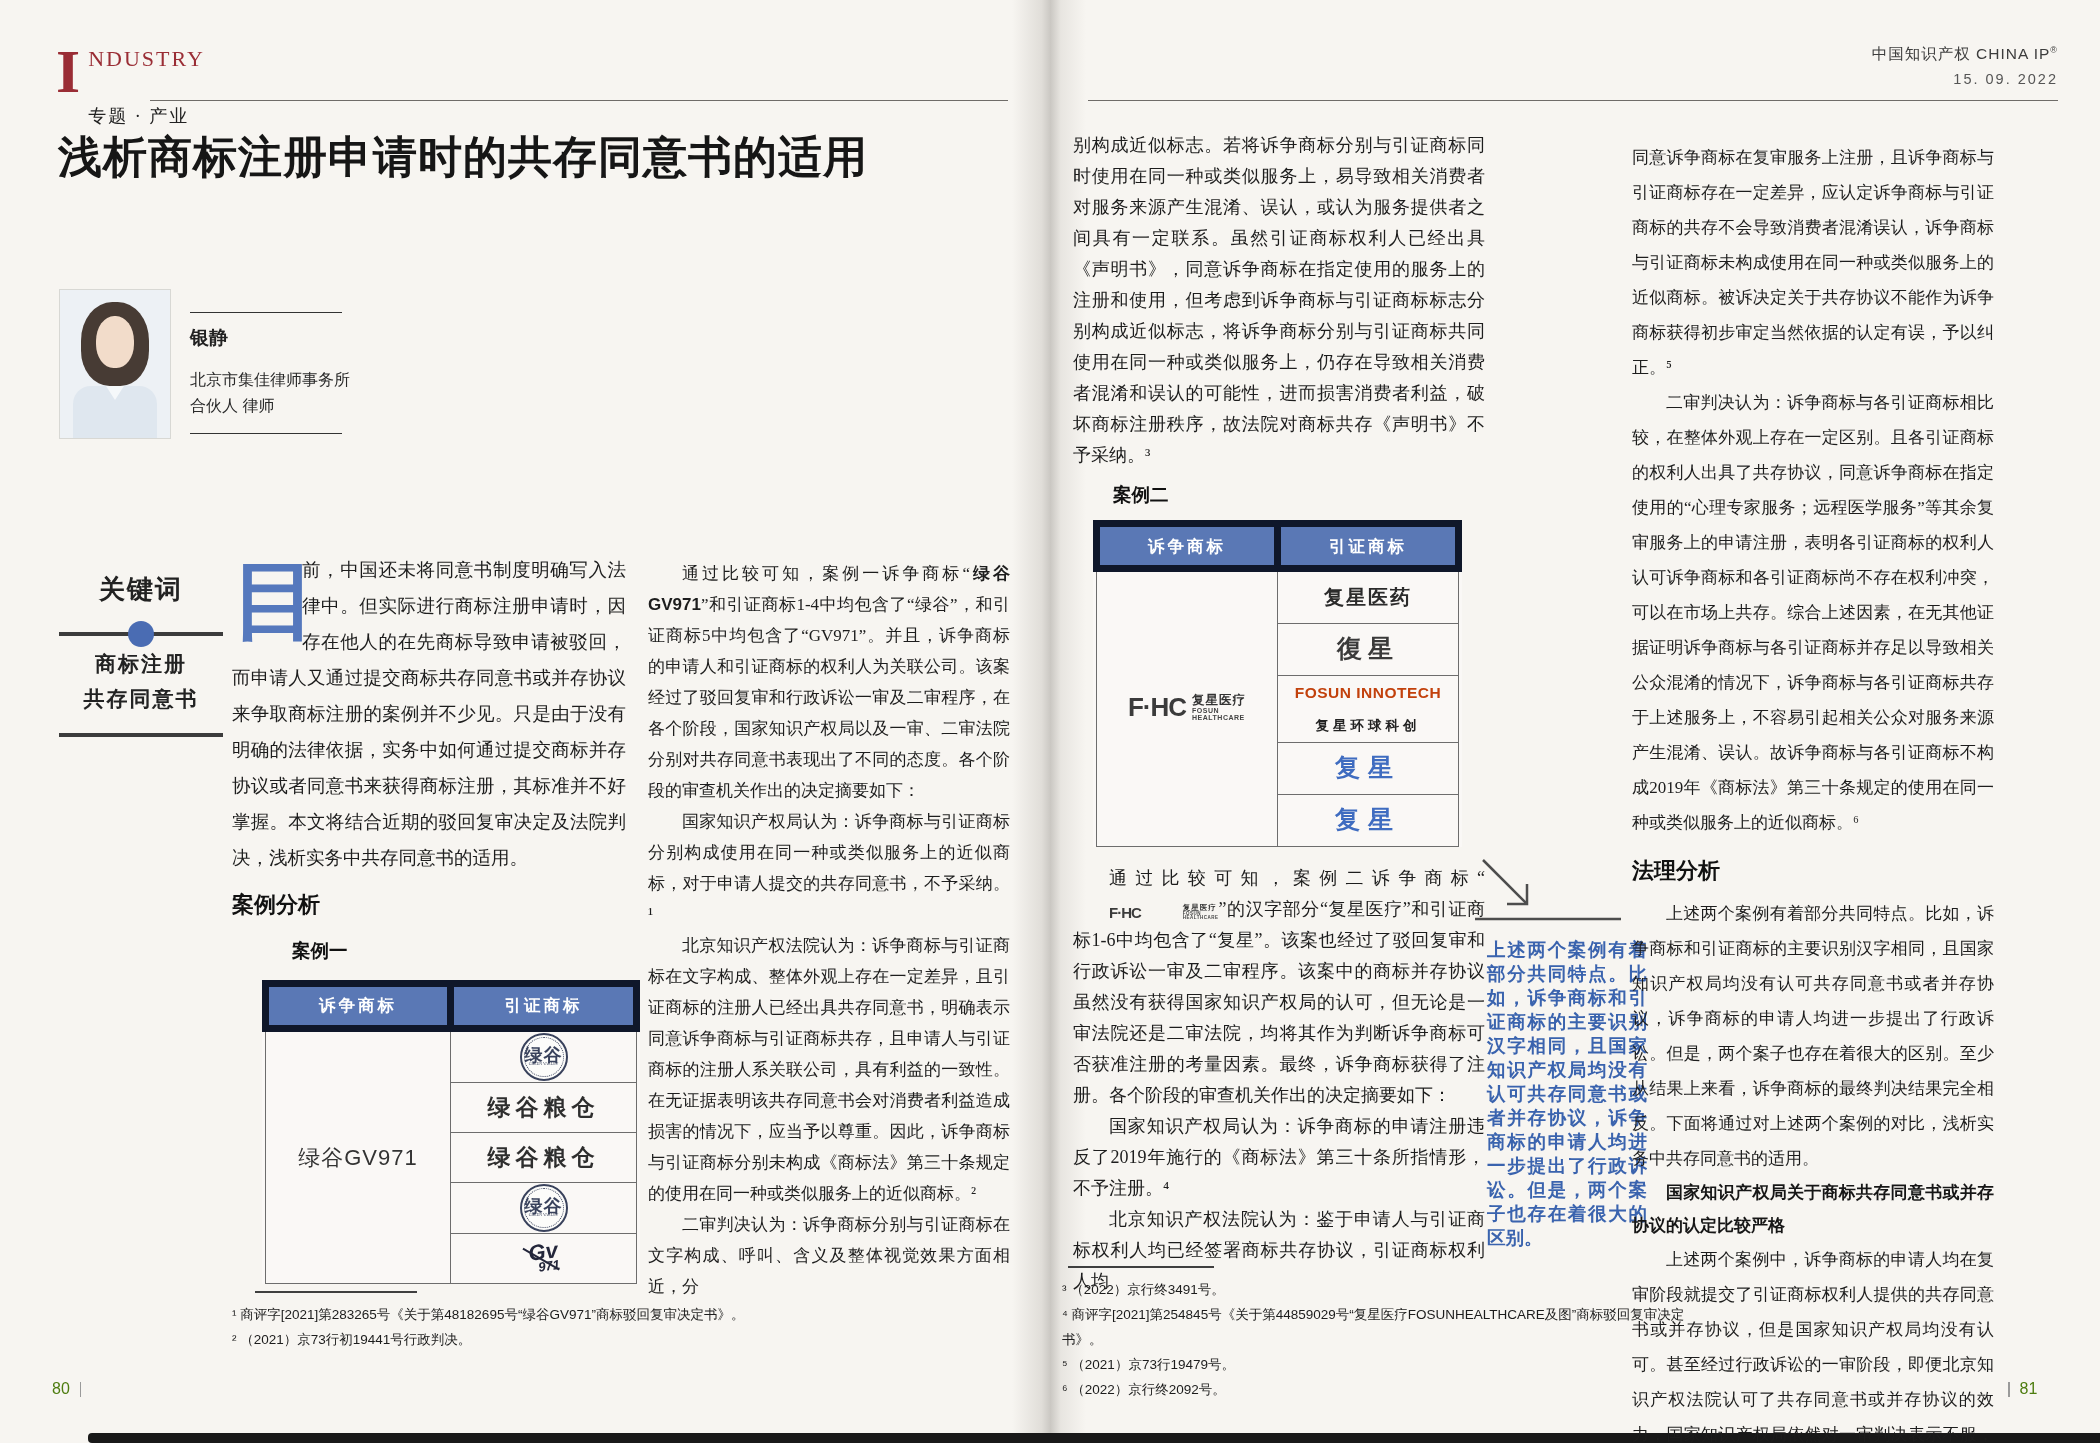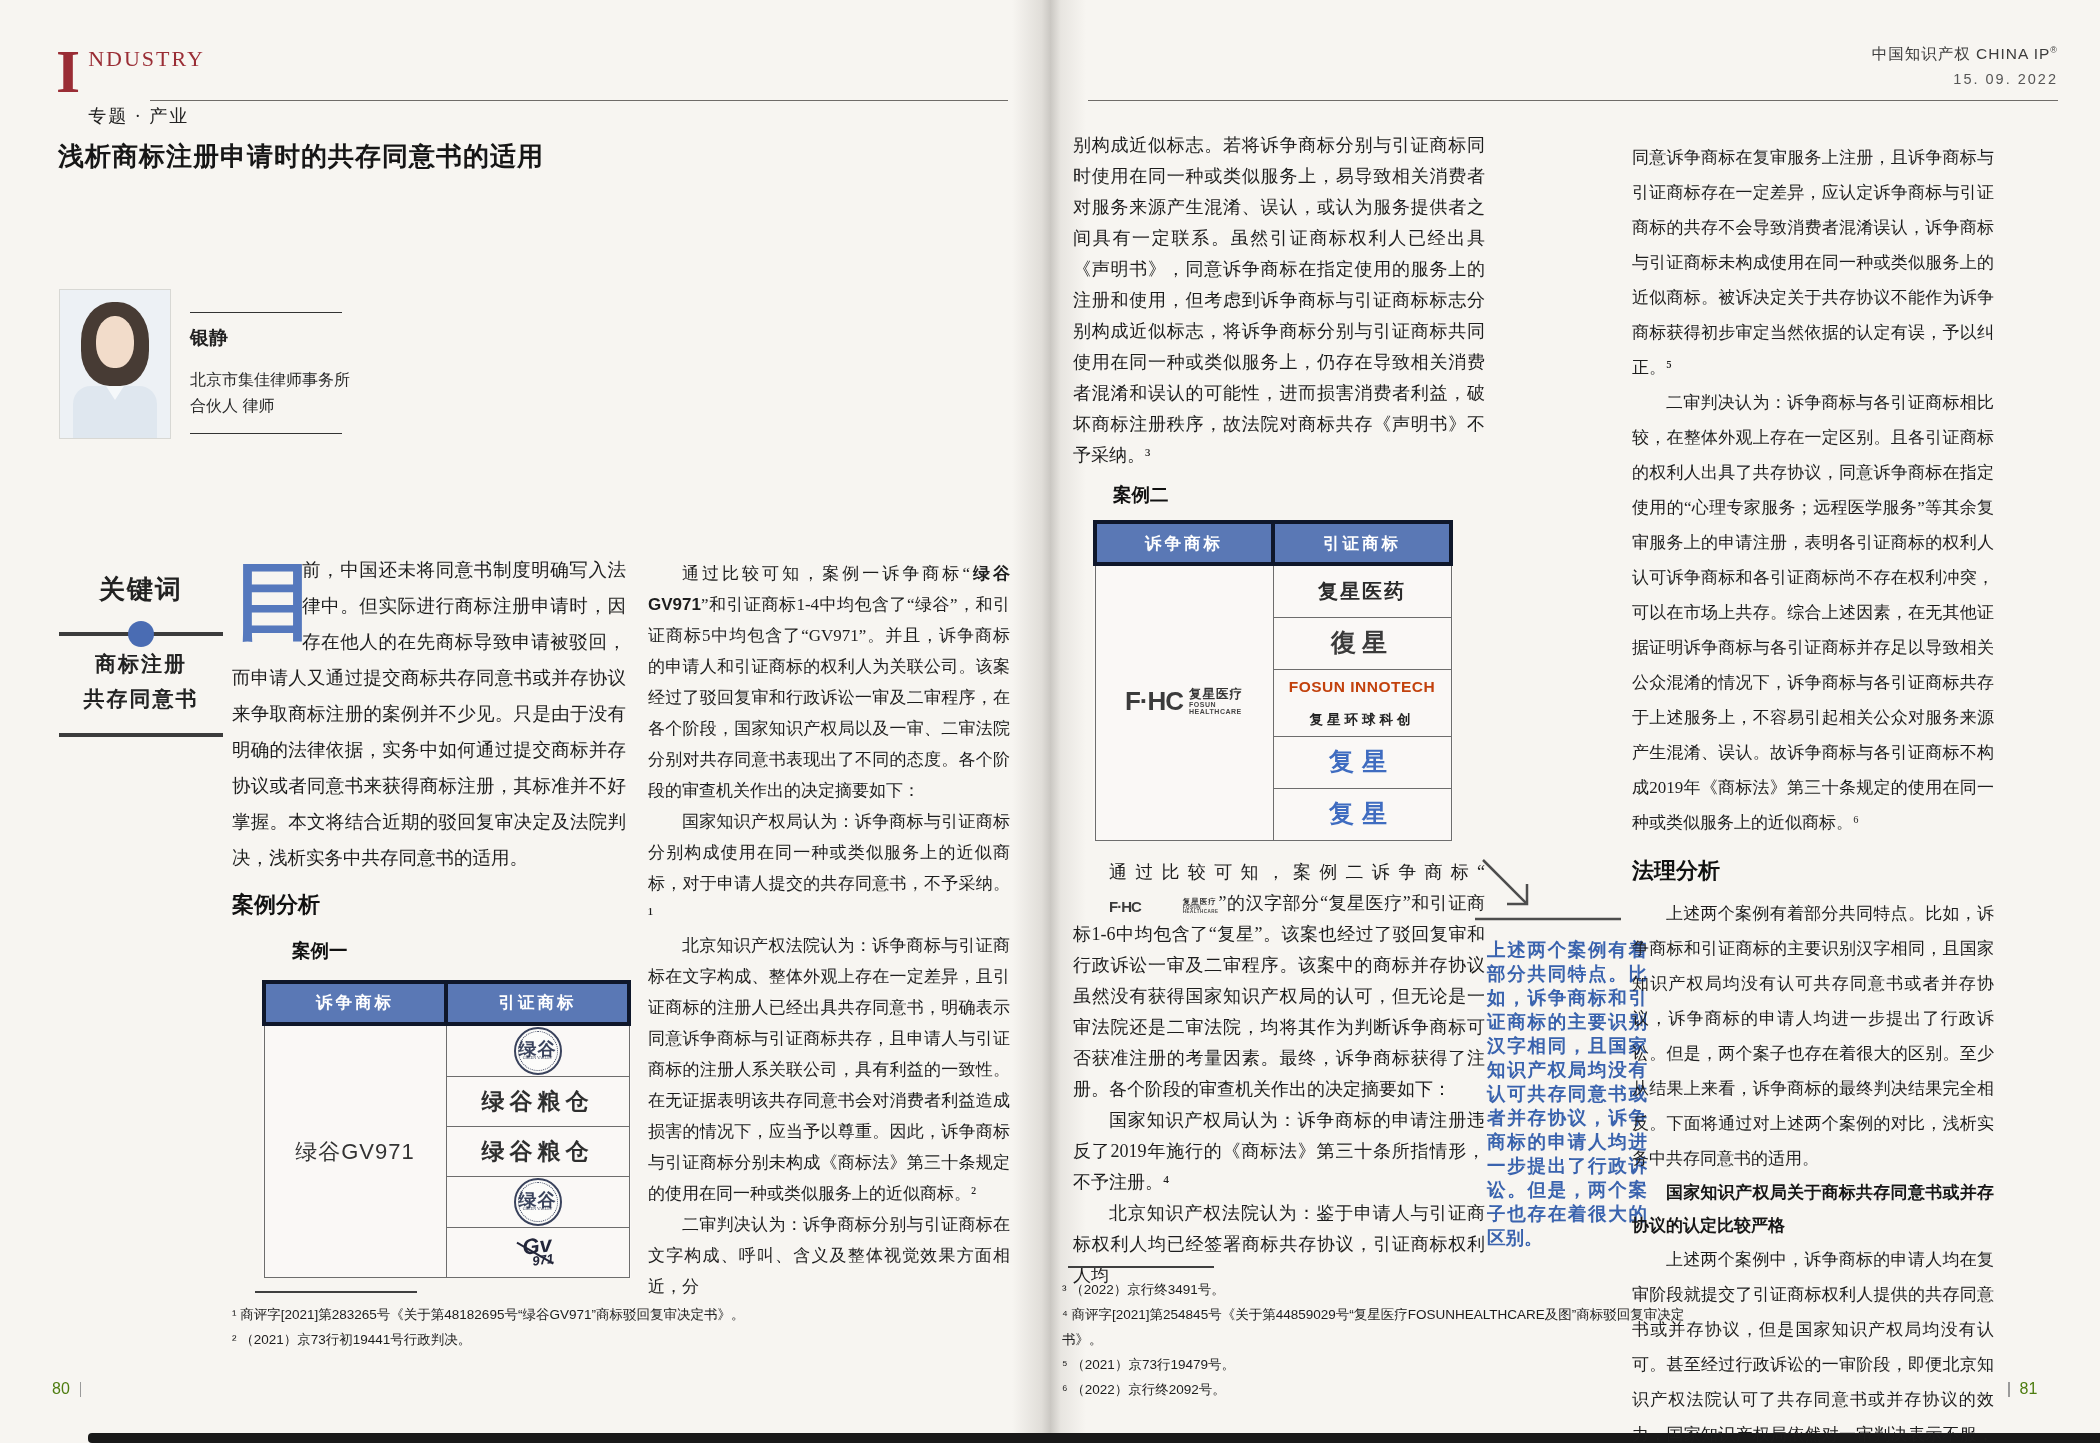--- a/index.html
+++ b/index.html
@@ -12,22 +12,22 @@
   
   .lp-header{position:absolute;left:56px;top:42px;display:flex;align-items:flex-start;}
   .big-i{font-family:"Liberation Serif",serif;font-size:62px;line-height:58px;font-weight:700;color:#9a2d35;}
   .hdr-stack{display:flex;flex-direction:column;margin-left:8px;margin-top:4px;gap:28px;}
   .hdr-en{font-family:"Liberation Serif",serif;font-size:22px;letter-spacing:2px;color:#9a2d35;}
   .hdr-cn{font-size:18px;color:#222;margin-top:4px;letter-spacing:2px;}
   .rule{position:absolute;height:1px;background:#6f6c68;}
   .rule-left{left:150px;top:100px;width:858px;}
   .rule-right{left:1088px;top:100px;width:970px;}
 
-  .lp-title{position:absolute;left:58px;top:139px;margin:0;width:960px;
-            font-family:"Liberation Sans",sans-serif;font-size:26px;font-weight:800;color:#161616;letter-spacing:1px;}
+  .lp-title{position:absolute;left:58px;top:128px;margin:0;width:960px;
+            font-family:"Liberation Sans",sans-serif;font-size:44px;font-weight:800;color:#161616;letter-spacing:1px;}
 
   
   .author-photo{position:absolute;left:60px;top:290px;width:110px;height:148px;background:#edf1f5;overflow:hidden;box-shadow:0 0 0 1px #d8d8d4;}
   .a-hair{position:absolute;left:21px;top:12px;width:68px;height:84px;background:#473b34;border-radius:46% 46% 42% 42%;}
   .a-face{position:absolute;left:36px;top:26px;width:38px;height:52px;background:#f2dcca;border-radius:48% 48% 46% 46%;}
   .a-body{position:absolute;left:13px;top:96px;width:84px;height:52px;background:#dfe7ef;border-radius:18px 18px 0 0;}
   .a-collar{position:absolute;left:46px;top:96px;width:18px;height:14px;background:#f5f8fa;clip-path:polygon(0 0,100% 0,50% 100%);}
   .author-info{position:absolute;left:190px;top:312px;width:170px;font-family:"Liberation Sans",sans-serif;}
   .a-line{border-top:1.5px solid #333;width:152px;}
   .a-name{font-size:19px;font-weight:700;color:#222;margin-top:12px;}
@@ -52,21 +52,21 @@
   .lp-col2{position:absolute;left:648px;top:558px;width:362px;font-size:17px;line-height:31px;}
   .lp-col2 .para{margin-bottom:0;}
   .tm-bold{font-family:"Liberation Sans",sans-serif;font-weight:700;}
 
   .h-case{position:absolute;font-family:"Liberation Sans",sans-serif;font-weight:800;color:#111;margin:0;}
   .h-analysis{left:232px;top:890px;font-size:22px;}
   .h-case1{left:292px;top:938px;font-size:18.5px;font-weight:700;}
 
   
   table.tm-table{border-collapse:collapse;background:rgba(255,255,255,.35);}
-  table.tm-table th{background:#5a78b5;color:#fff;font-family:"Liberation Sans",sans-serif;font-size:16.5px;font-weight:700;letter-spacing:3px;height:36px;border:4px solid #0f172a;text-align:center;}
+  table.tm-table th{background:#5a78b5;color:#fff;font-family:"Liberation Sans",sans-serif;font-size:16.5px;font-weight:700;letter-spacing:3px;height:36px;border:7px solid #0f172a;text-align:center;}
   table.tm-table td{border:1px solid #6d6d6d;text-align:center;vertical-align:middle;}
   .table1{position:absolute;left:262px;top:980px;}
   .table1 th:first-child,.table1 .left-cell{width:176px;}
   .table1 th:last-child{width:177px;}
   .table1 td{height:47px;}
   .applicant-mark{font-size:22px;color:#333;letter-spacing:1px;font-family:"Liberation Sans",sans-serif;}
   .cited-cn{font-weight:800;font-size:23px;color:#2e2e2e;letter-spacing:5px;font-family:"Liberation Serif",serif;}
 
   .gv-badge{display:inline-flex;flex-direction:column;justify-content:center;align-items:center;width:44px;height:44px;border-radius:50%;border:2px solid #39425c;position:relative;background:#fcfcfa;}
   .gv-badge::before{content:"";position:absolute;inset:2px;border-radius:50%;border:1px dotted #39425c;}

